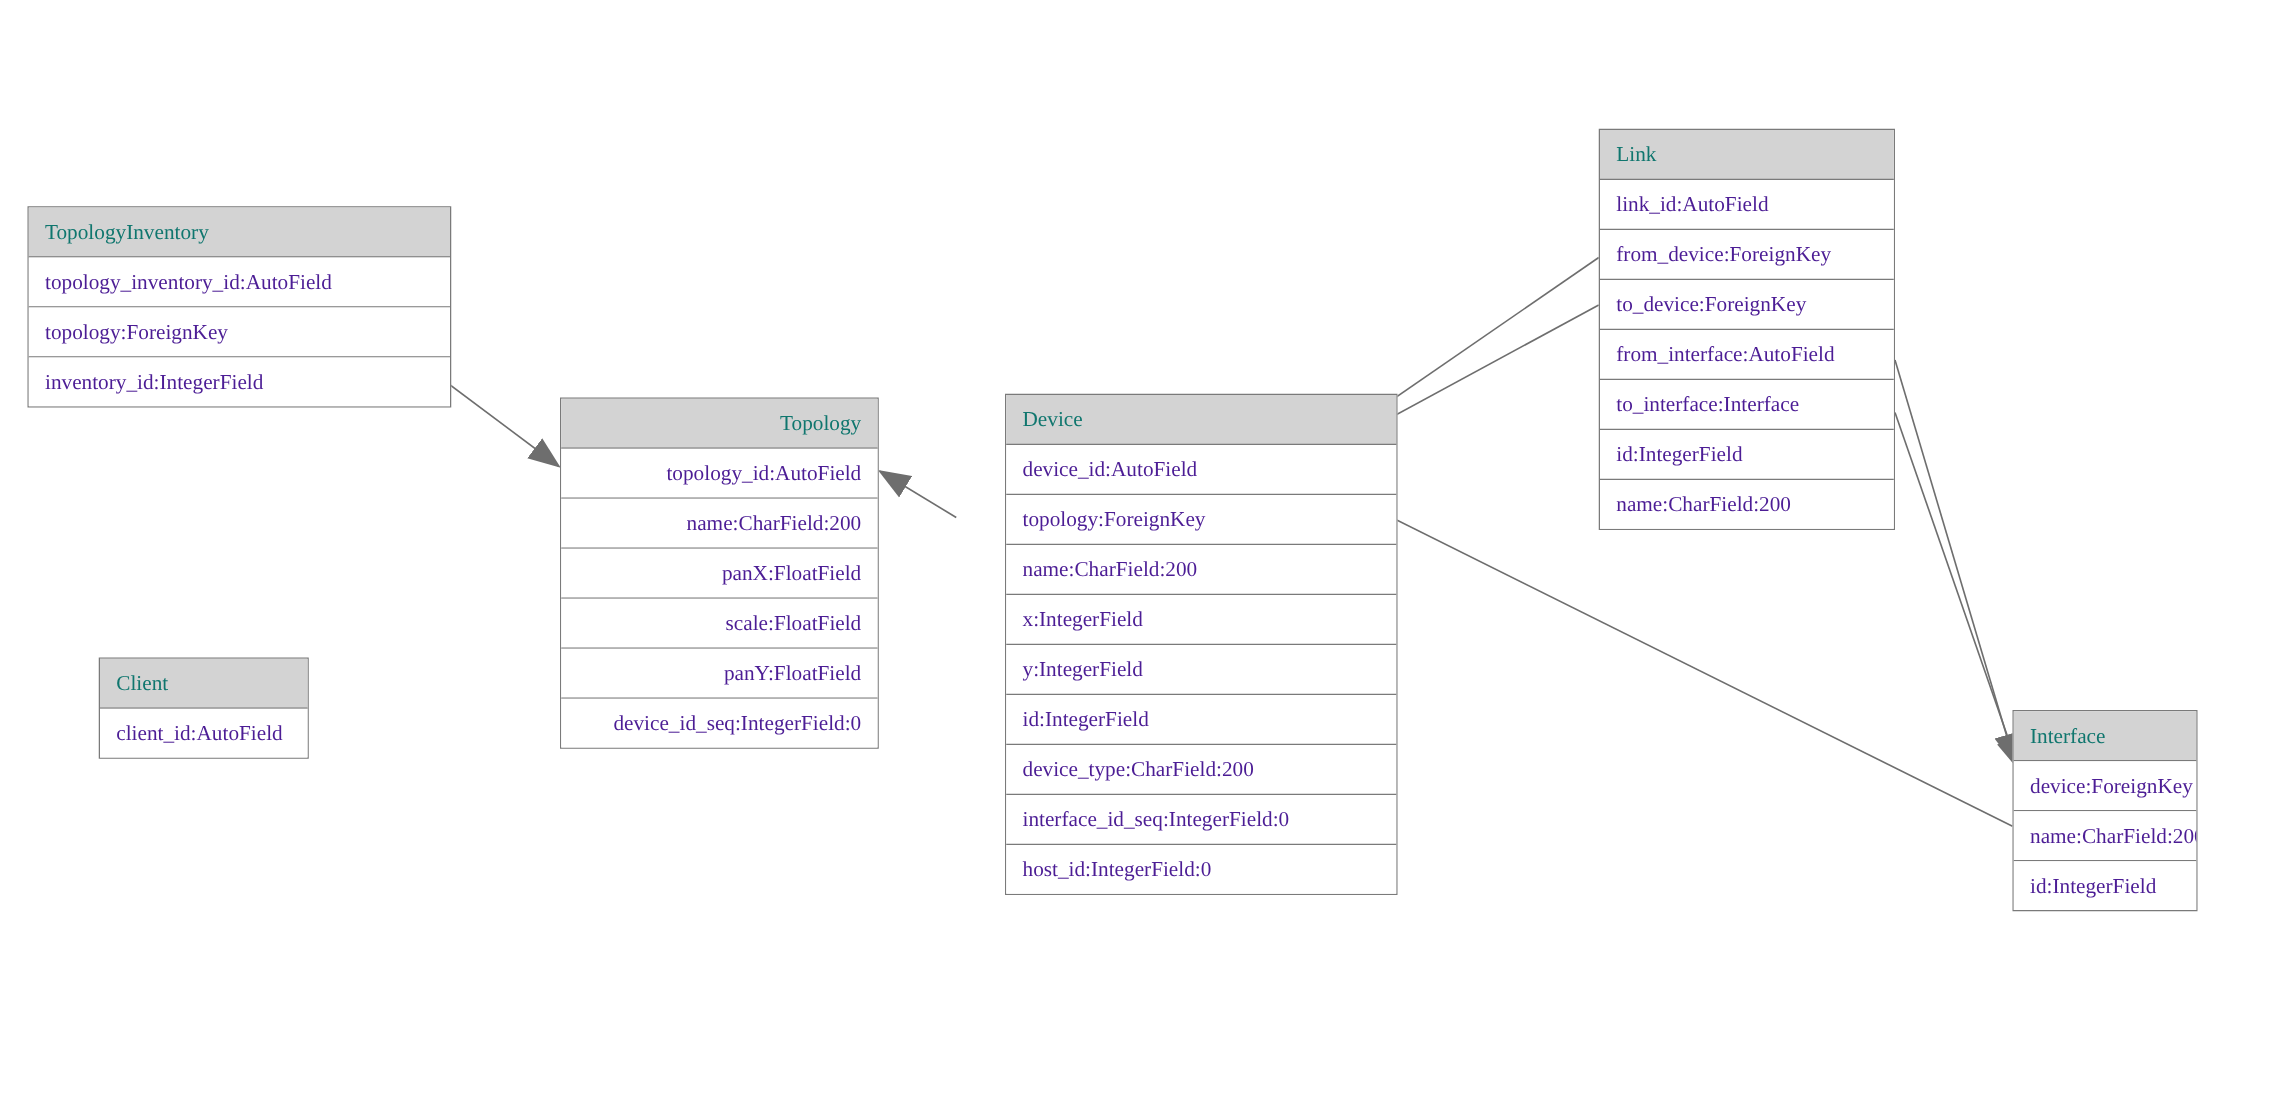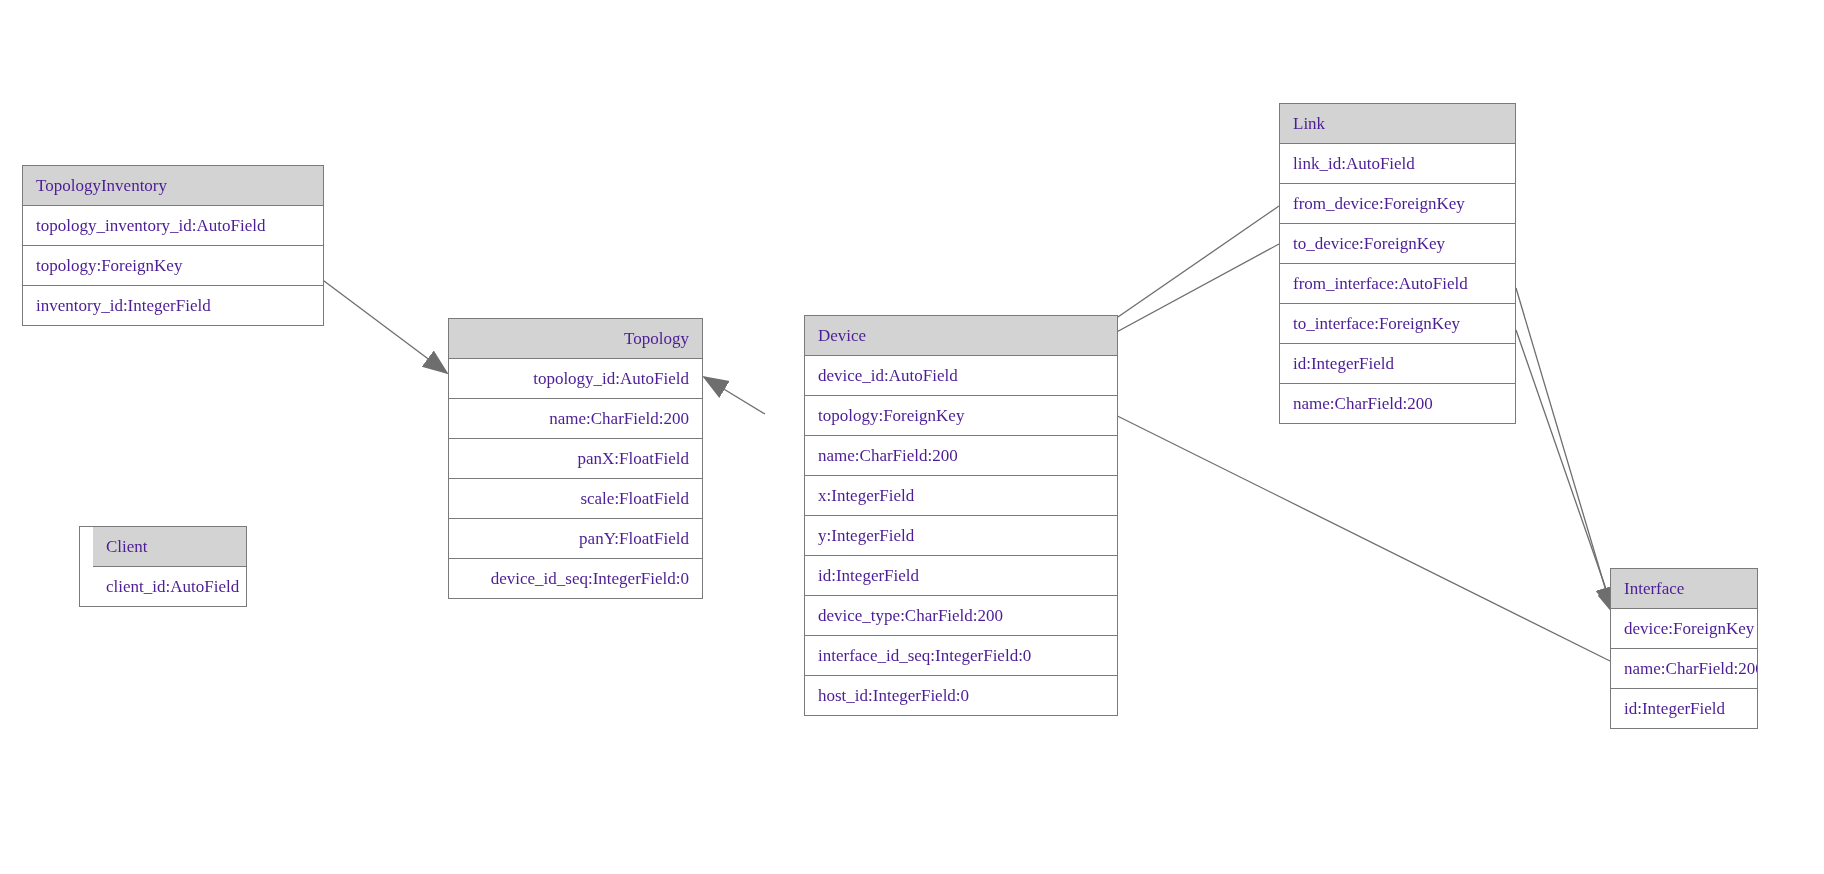--- a/index.html
+++ b/index.html
@@ -32,21 +32,21 @@
     border: 1px solid #7a7a7a;
     box-sizing: border-box;
   }
   .entity-header {
     height: 39px;
     line-height: 39px;
     background: #d3d3d3;
     border-bottom: 1px solid #7a7a7a;
     padding: 0 13px;
     font-size: 17px;
-    color: #4c1d95;
+    color: #0f766e;
     white-space: nowrap;
     overflow: hidden;
   }
   .entity-field {
     height: 39px;
     line-height: 39px;
     border-bottom: 1px solid #7a7a7a;
     padding: 0 13px;
     font-size: 17px;
     color: #4c1d95;
@@ -72,36 +72,36 @@
         <line x1="304" y1="266" x2="447" y2="373" stroke="#6e6e6e" stroke-width="1.3" marker-end="url(#arrowhead)"></line>
         <line x1="765" y1="414" x2="704" y2="377" stroke="#6e6e6e" stroke-width="1.3" marker-end="url(#arrowhead)"></line>
         <line x1="1279" y1="206" x2="1041" y2="370" stroke="#6e6e6e" stroke-width="1.3" marker-end="url(#arrowhead)"></line>
         <line x1="1279" y1="244" x2="1041" y2="373" stroke="#6e6e6e" stroke-width="1.3" marker-end="url(#arrowhead)"></line>
         <line x1="1516" y1="288" x2="1612" y2="611" stroke="#6e6e6e" stroke-width="1.3" marker-end="url(#arrowhead)"></line>
         <line x1="1516" y1="330" x2="1615" y2="615" stroke="#6e6e6e" stroke-width="1.3" marker-end="url(#arrowhead)"></line>
         <line x1="1610" y1="661" x2="1041" y2="378" stroke="#6e6e6e" stroke-width="1.3" marker-end="url(#arrowhead)"></line>
       </g>
   </svg>
   <div id="entities-root">
-      <div class="entity" style="left: 22px; top: 165px; width: 302px;">
+      <div class="entity" style="left: 22px; top: 165px; width: 339px;">
         <div class="entity-header">TopologyInventory</div>
         <div class="entity-field">topology_inventory_id:AutoField</div>
         <div class="entity-field">topology:ForeignKey</div>
         <div class="entity-field">inventory_id:IntegerField</div>
       </div>
       <div class="entity" style="left: 448px; top: 318px; width: 255px; text-align: right;">
         <div class="entity-header">Topology</div>
         <div class="entity-field">topology_id:AutoField</div>
         <div class="entity-field">name:CharField:200</div>
         <div class="entity-field">panX:FloatField</div>
         <div class="entity-field">scale:FloatField</div>
         <div class="entity-field">panY:FloatField</div>
         <div class="entity-field">device_id_seq:IntegerField:0</div>
       </div>
-      <div class="entity" style="left: 79px; top: 526px; width: 168px; padding-left: 13px;">
+      <div class="entity" style="left: 79px; top: 526px; width: 168px;">
         <div class="entity-header">Client</div>
         <div class="entity-field">client_id:AutoField</div>
       </div>
       <div class="entity" style="left: 804px; top: 315px; width: 314px;">
         <div class="entity-header">Device</div>
         <div class="entity-field">device_id:AutoField</div>
         <div class="entity-field">topology:ForeignKey</div>
         <div class="entity-field">name:CharField:200</div>
         <div class="entity-field">x:IntegerField</div>
         <div class="entity-field">y:IntegerField</div>
@@ -109,21 +109,21 @@
         <div class="entity-field">device_type:CharField:200</div>
         <div class="entity-field">interface_id_seq:IntegerField:0</div>
         <div class="entity-field">host_id:IntegerField:0</div>
       </div>
       <div class="entity" style="left: 1279px; top: 103px; width: 237px;">
         <div class="entity-header">Link</div>
         <div class="entity-field">link_id:AutoField</div>
         <div class="entity-field">from_device:ForeignKey</div>
         <div class="entity-field">to_device:ForeignKey</div>
         <div class="entity-field">from_interface:AutoField</div>
-        <div class="entity-field">to_interface:ForeignKey</div>
+        <div class="entity-field">to_interface:Interface</div>
         <div class="entity-field">id:IntegerField</div>
         <div class="entity-field">name:CharField:200</div>
       </div>
       <div class="entity" style="left: 1610px; top: 568px; width: 148px;">
         <div class="entity-header">Interface</div>
         <div class="entity-field">device:ForeignKey</div>
         <div class="entity-field">name:CharField:200</div>
         <div class="entity-field">id:IntegerField</div>
       </div>
     </div>

